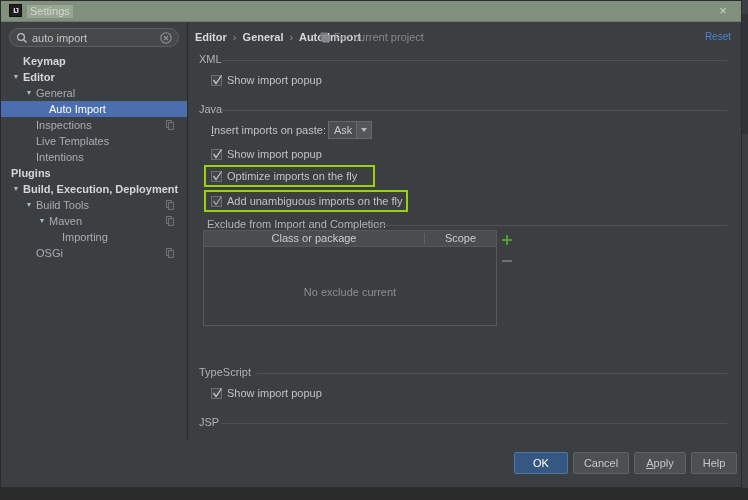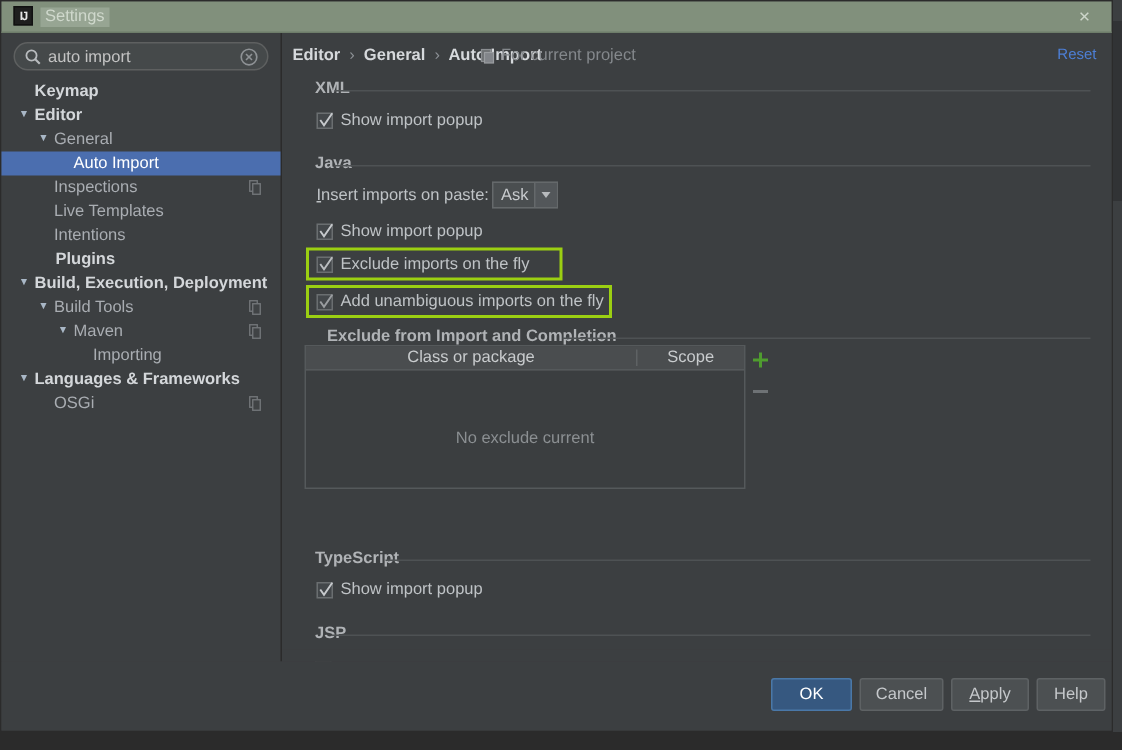--- a/index.html
+++ b/index.html
@@ -56,21 +56,21 @@
   #bc-path{position:absolute;left:7px;top:0;line-height:18px;font-size:11px;font-weight:bold;color:#d6d9dc;}
   #bc-path .sep{color:#8d9196;font-weight:normal;padding:0 3px;}
   #bc-proj-icon{position:absolute;left:132px;top:4px;width:10px;height:11px;}
   #bc-proj{position:absolute;left:146px;top:0;line-height:18px;font-size:11px;color:#84888c;}
   #reset-link{position:absolute;right:10px;top:0;line-height:18px;font-size:10px;color:#4d7fd6;cursor:pointer;}
 
   
   #settings{position:absolute;left:0;top:26px;right:0;bottom:0;overflow:hidden;}
 
   .sec{position:absolute;left:7px;right:14px;height:13px;}
-  .sec-title{position:absolute;left:15px;top:0;font-size:11px;color:#b0b3b6;line-height:13px;font-weight:bold;}
+  .sec-title{position:absolute;left:4px;top:0;font-size:11px;color:#b0b3b6;line-height:13px;}
   .sec-rule{position:absolute;top:7px;right:0;height:1px;background:#4e5254;}
 
   .cb-row{position:absolute;height:15px;line-height:15px;white-space:nowrap;}
   .cb-box{position:absolute;left:0;top:2px;width:11px;height:11px;background:#43474a;border:1px solid #6a6e70;box-sizing:border-box;}
   .cb-box svg{position:absolute;left:0;top:-1px;}
   .cb-label{position:absolute;left:16px;top:0;font-size:11px;color:#bfc3c6;}
 
   
   #paste-label{position:absolute;font-size:11px;color:#bfc3c6;line-height:15px;}
   #paste-label u{text-decoration:underline;}
@@ -166,21 +166,21 @@
               <rect x="2.5" y="2.5" width="5" height="7" fill="#44484a" stroke="#a9adb2" stroke-width="0.9"></rect>
             </svg>
           </div>
           <div class="tree-row">
             <span class="tree-label" style="left: 35px;">Live Templates</span>
           </div>
           <div class="tree-row">
             <span class="tree-label" style="left: 35px;">Intentions</span>
           </div>
           <div class="tree-row bold">
-            <span class="tree-label" style="left: 36px;">Plugins</span>
+            <span class="tree-label" style="left: 10px;">Plugins</span>
           </div>
           <div class="tree-row bold">
             <span class="tree-arrow" style="left: 10px;">▼</span>
             <span class="tree-label" style="left: 22px;">Build, Execution, Deployment</span>
           </div>
           <div class="tree-row">
             <span class="tree-arrow" style="left: 23px;">▼</span>
             <span class="tree-label" style="left: 35px;">Build Tools</span>
             <svg class="badge-icon" viewBox="0 0 9 10">
               <rect x="0.5" y="0.5" width="5" height="7" fill="none" stroke="#a9adb2" stroke-width="0.9"></rect>
@@ -190,24 +190,20 @@
           <div class="tree-row">
             <span class="tree-arrow" style="left: 36px;">▼</span>
             <span class="tree-label" style="left: 48px;">Maven</span>
             <svg class="badge-icon" viewBox="0 0 9 10">
               <rect x="0.5" y="0.5" width="5" height="7" fill="none" stroke="#a9adb2" stroke-width="0.9"></rect>
               <rect x="2.5" y="2.5" width="5" height="7" fill="#44484a" stroke="#a9adb2" stroke-width="0.9"></rect>
             </svg>
           </div>
           <div class="tree-row">
             <span class="tree-label" style="left: 61px;">Importing</span>
-          </div>
-          <div class="tree-row bold">
-            <span class="tree-arrow" style="left: 10px;">▼</span>
-            <span class="tree-label" style="left: 22px;">Languages &amp; Frameworks</span>
           </div>
           <div class="tree-row">
             <span class="tree-label" style="left: 35px;">OSGi</span>
             <svg class="badge-icon" viewBox="0 0 9 10">
               <rect x="0.5" y="0.5" width="5" height="7" fill="none" stroke="#a9adb2" stroke-width="0.9"></rect>
               <rect x="2.5" y="2.5" width="5" height="7" fill="#44484a" stroke="#a9adb2" stroke-width="0.9"></rect>
             </svg>
           </div>
         </div>
     </div>
@@ -268,21 +264,21 @@
           </span>
           <span class="cb-label">Show import popup</span>
         </div>
 
         <div class="cb-row" style="left:23px;top:121px;">
           <span class="cb-box">
             <svg width="11" height="11" viewBox="0 0 11 11">
                 <polyline points="1.5,5 4,8.5 9.5,0.5" fill="none" stroke="#b9bcbf" stroke-width="1.3"></polyline>
               </svg>
           </span>
-          <span class="cb-label">Exclude imports on the fly</span>
+          <span class="cb-label">Optimize imports on the fly</span>
         </div>
         <div class="hl" style="left:16px;top:117px;width:171px;height:22px;"></div>
 
         <div class="cb-row" style="left:23px;top:146px;">
           <span class="cb-box">
             <svg width="11" height="11" viewBox="0 0 11 11">
                 <polyline points="1.5,5 4,8.5 9.5,0.5" fill="none" stroke="#9a9da0" stroke-width="1.3"></polyline>
               </svg>
           </span>
           <span class="cb-label">Add unambiguous imports on the fly</span>

